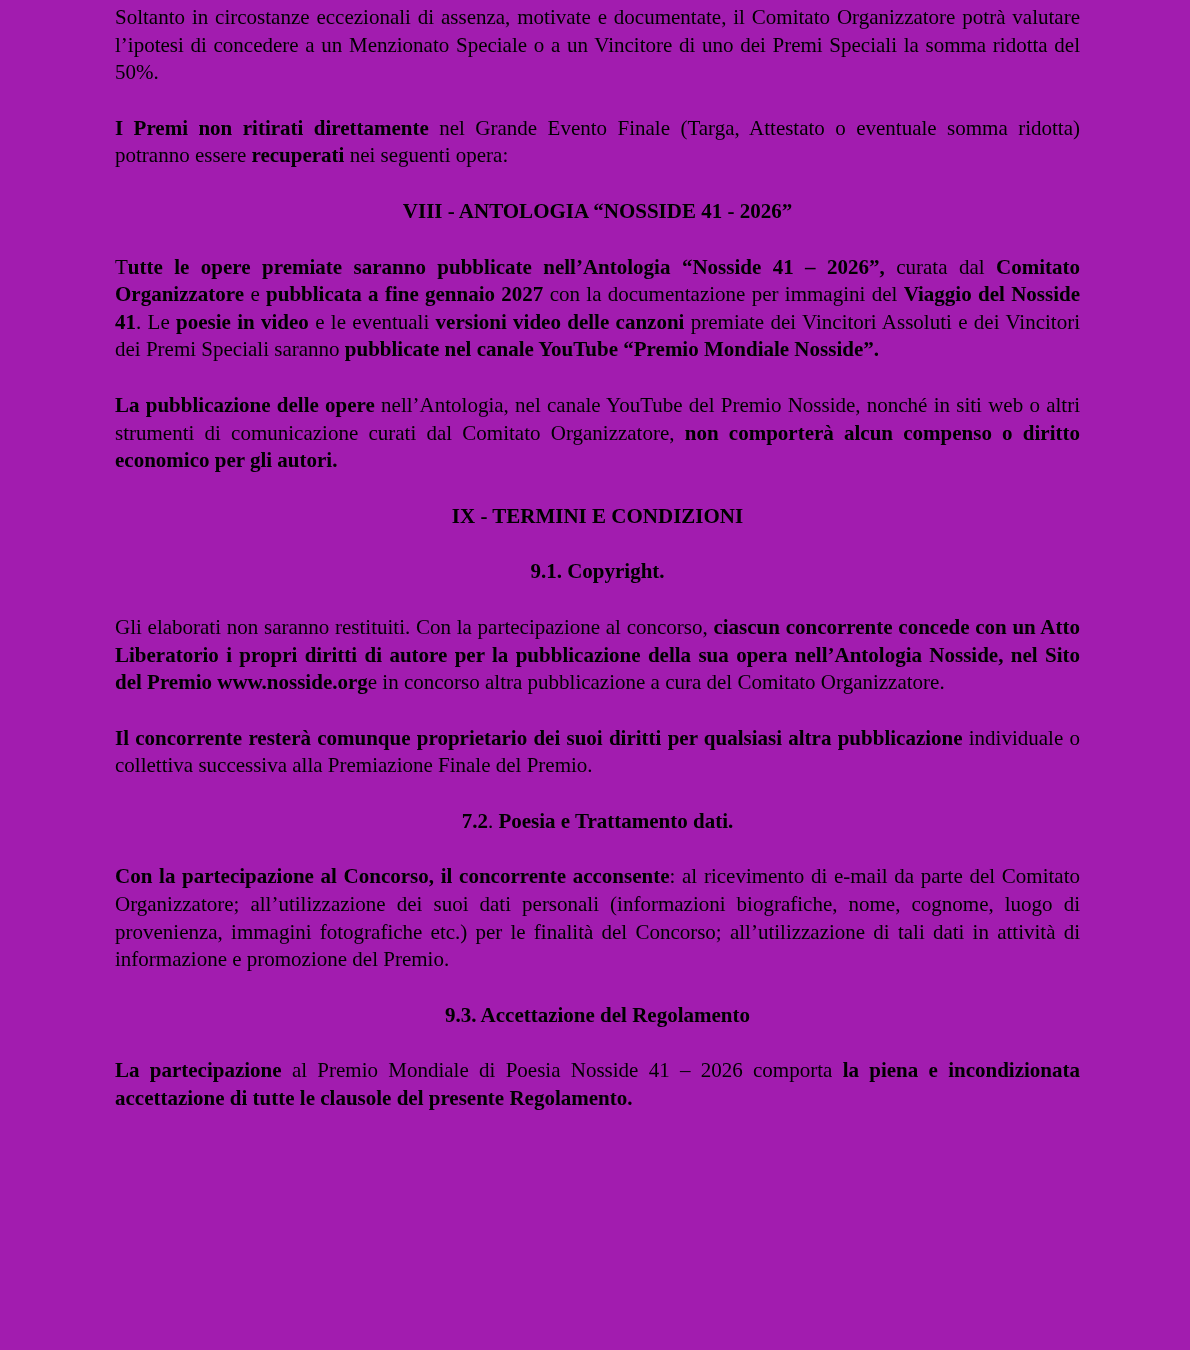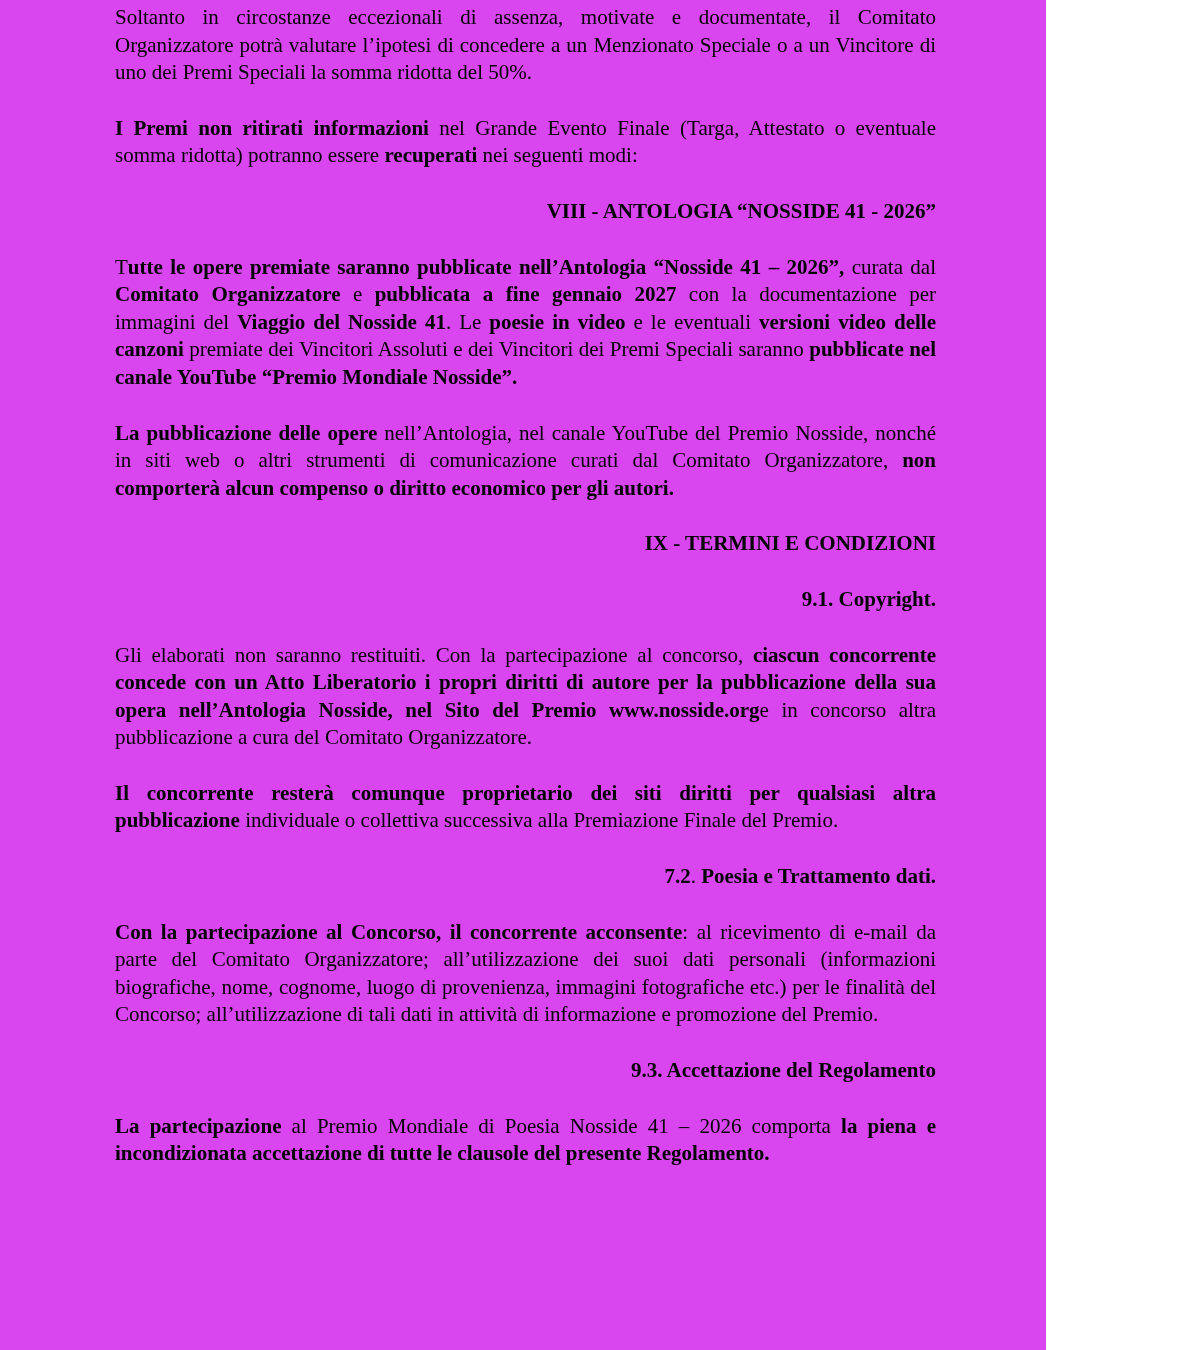--- a/index.html
+++ b/index.html
@@ -10,54 +10,54 @@
   }
   body {
     width: 1190px;
     height: 1350px;
     overflow: hidden;
     font-family: "Liberation Serif", "DejaVu Serif", serif;
     color: #000000;
   }
   .page {
     box-sizing: border-box;
-    width: 1046px;
+    width: 1190px;
     height: 1350px;
     padding: 4px 110px 0 115px;
-    background: #d946ef;
+    background: #a21caf;
   }
   .block {
     margin: 0 0 28px 0;
     font-size: 21px;
     line-height: 27.6px;
     text-align: justify;
     font-weight: normal;
   }
   .block.h {
-    text-align: right;
+    text-align: center;
   }
   .block:last-child {
     margin-bottom: 0;
   }
   .b {
     font-weight: bold;
   }
 </style>
 </head>
 <body>
 
 <div class="page">
   <div>
       <p class="block p"><span>Soltanto in circostanze eccezionali di assenza, motivate e documentate, il Comitato Organizzatore potrà valutare l’ipotesi di concedere a un Menzionato Speciale o a un Vincitore di uno dei Premi Speciali la somma ridotta del 50%.</span></p>
-      <p class="block p"><span class="b">I Premi non ritirati informazioni</span><span> nel Grande Evento Finale (Targa, Attestato o eventuale somma ridotta) potranno essere </span><span class="b">recuperati</span><span> nei seguenti modi:</span></p>
+      <p class="block p"><span class="b">I Premi non ritirati direttamente</span><span> nel Grande Evento Finale (Targa, Attestato o eventuale somma ridotta) potranno essere </span><span class="b">recuperati</span><span> nei seguenti opera:</span></p>
       <p class="block h"><span class="b">VIII - ANTOLOGIA “NOSSIDE 41 - 2026”</span></p>
       <p class="block p"><span>T</span><span class="b">utte le opere premiate saranno pubblicate nell’Antologia “Nosside 41 – 2026”,</span><span> curata dal </span><span class="b">Comitato Organizzatore</span><span> e </span><span class="b">pubblicata a fine gennaio 2027</span><span> con la documentazione per immagini del </span><span class="b">Viaggio del Nosside 41</span><span>. Le </span><span class="b">poesie in video</span><span> e le eventuali </span><span class="b">versioni video delle canzoni</span><span> premiate dei Vincitori Assoluti e dei Vincitori dei Premi Speciali saranno </span><span class="b">pubblicate nel canale YouTube “Premio Mondiale Nosside”.</span></p>
       <p class="block p"><span class="b">La pubblicazione delle opere</span><span> nell’Antologia, nel canale YouTube del Premio Nosside, nonché in siti web o altri strumenti di comunicazione curati dal Comitato Organizzatore, </span><span class="b">non comporterà alcun compenso o diritto economico per gli autori.</span></p>
       <p class="block h"><span class="b">IX - TERMINI E CONDIZIONI</span></p>
       <p class="block h"><span class="b">9.1. Copyright.</span></p>
       <p class="block p"><span>Gli elaborati non saranno restituiti. Con la partecipazione al concorso, </span><span class="b">ciascun concorrente concede con un Atto Liberatorio i propri diritti di autore per la pubblicazione della sua opera nell’Antologia Nosside, nel Sito del Premio www.nosside.org</span><span>e in concorso altra pubblicazione a cura del Comitato Organizzatore.</span></p>
-      <p class="block p"><span class="b">Il concorrente resterà comunque proprietario dei siti diritti per qualsiasi altra pubblicazione</span><span> individuale o collettiva successiva alla Premiazione Finale del Premio.</span></p>
+      <p class="block p"><span class="b">Il concorrente resterà comunque proprietario dei suoi diritti per qualsiasi altra pubblicazione</span><span> individuale o collettiva successiva alla Premiazione Finale del Premio.</span></p>
       <p class="block h"><span class="b">7.2</span><span>. </span><span class="b">Poesia e Trattamento dati.</span></p>
       <p class="block p"><span class="b">Con la partecipazione al Concorso, il concorrente acconsente</span><span>: al ricevimento di e-mail da parte del Comitato Organizzatore; all’utilizzazione dei suoi dati personali (informazioni biografiche, nome, cognome, luogo di provenienza, immagini fotografiche etc.) per le finalità del Concorso; all’utilizzazione di tali dati in attività di informazione e promozione del Premio.</span></p>
       <p class="block h"><span class="b">9.3. Accettazione del Regolamento</span></p>
       <p class="block p"><span class="b">La partecipazione</span><span> al Premio Mondiale di Poesia Nosside 41 – 2026 comporta </span><span class="b">la piena e incondizionata accettazione di tutte le clausole del presente Regolamento.</span></p>
     </div>
 </div>
 
 </body></html>

